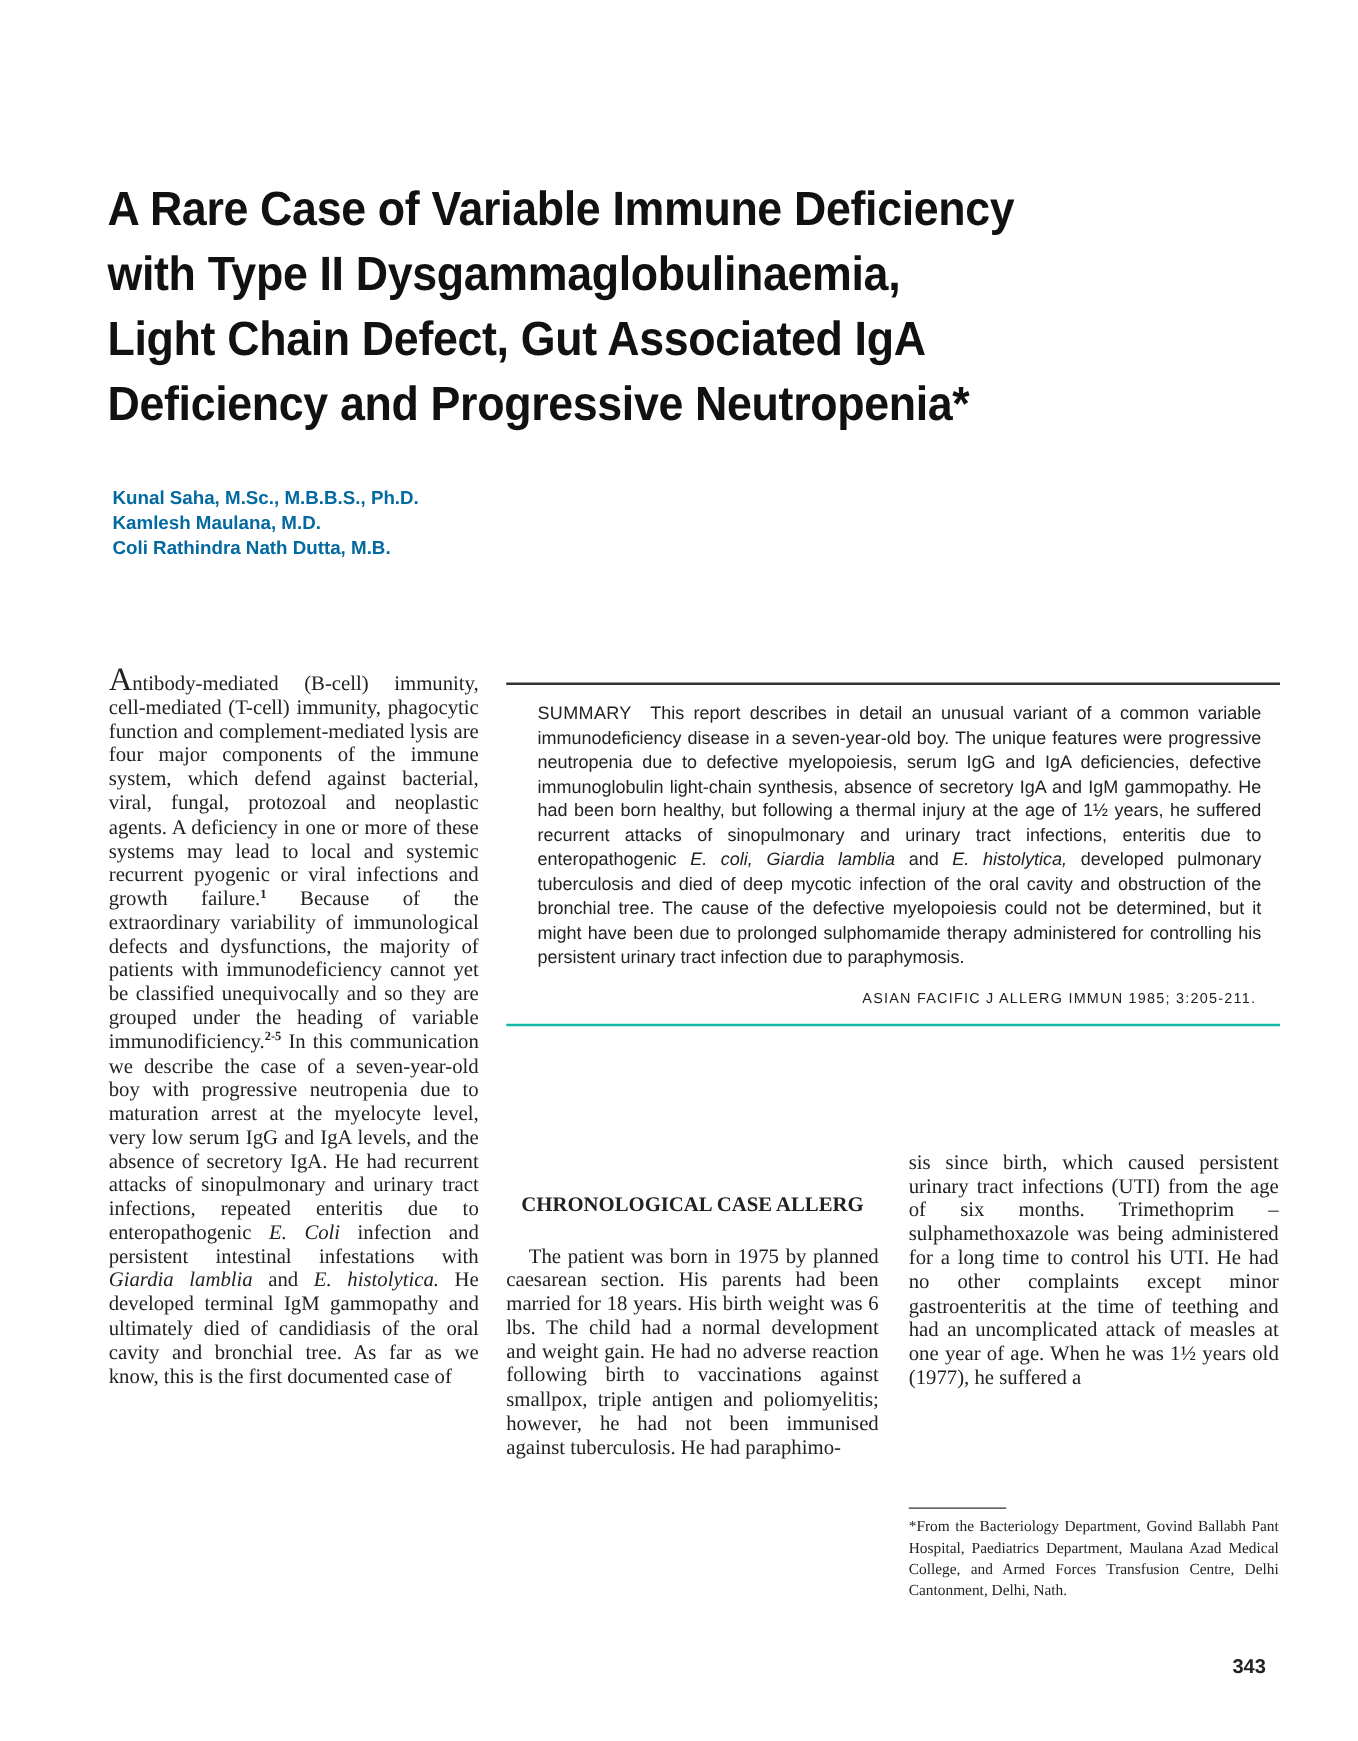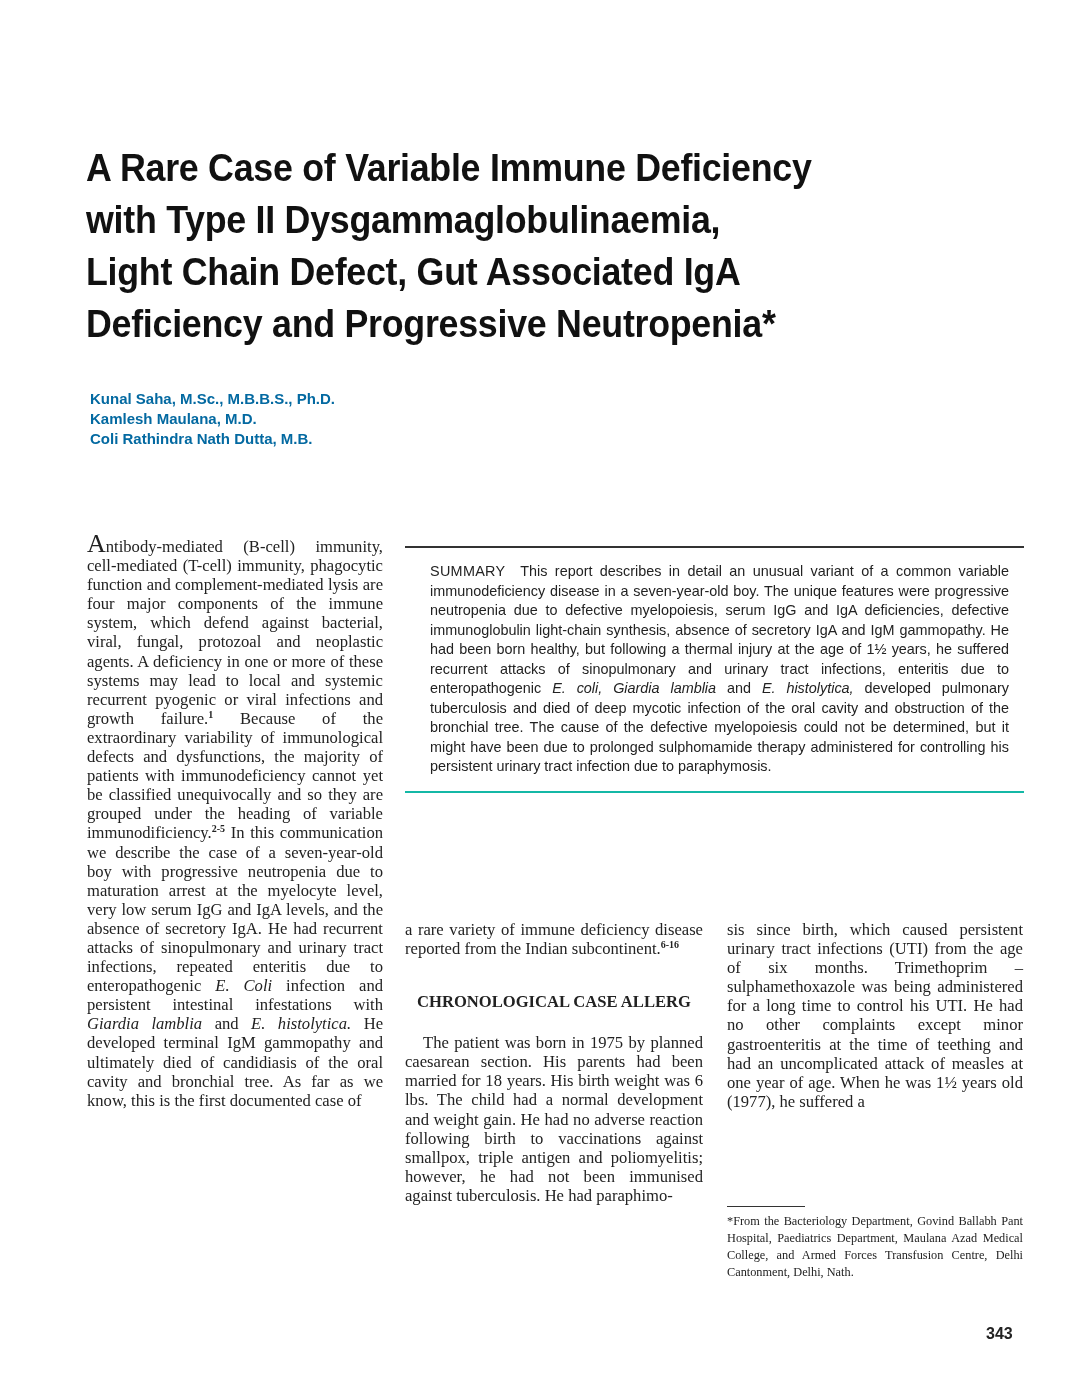--- a/index.html
+++ b/index.html
@@ -70,28 +70,28 @@
 </h1>
 
 <div class="authors">
   <div>Kunal Saha, M.Sc., M.B.B.S., Ph.D.</div>
   <div>Kamlesh Maulana, M.D.</div>
   <div>Coli Rathindra Nath Dutta, M.B.</div>
 </div>
 
 <div class="summary-box">
   <p class="summary-text"><span class="summary-label">SUMMARY</span>&nbsp;&nbsp;<span>This report describes in detail an unusual variant of a common variable immunodeficiency disease in a seven-year-old boy. The unique features were progressive neutropenia due to defective myelopoiesis, serum IgG and IgA deficiencies, defective immunoglobulin light-chain synthesis, absence of secretory IgA and IgM gammopathy. He had been born healthy, but following a thermal injury at the age of 1½ years, he suffered recurrent attacks of sinopulmonary and urinary tract infections, enteritis due to enteropathogenic </span><em>E. coli, Giardia lamblia</em><span> and </span><em>E. histolytica,</em><span> developed pulmonary tuberculosis and died of deep mycotic infection of the oral cavity and obstruction of the bronchial tree.  The cause of the defective myelopoiesis could not be determined, but it might have been due to prolonged sulphomamide therapy administered for controlling his persistent urinary tract infection due to paraphymosis.</span></p>
+  <div class="summary-citation">ASIAN FACIFIC J ALLERG IMMUN 1985; 3:205-211.</div>
 </div>
 
 <div class="col" id="col1">
   <p><span class="dropcap">A</span><span>ntibody-mediated (B-cell) immunity, cell-mediated (T-cell) immunity, phagocytic function and complement-mediated lysis are four major components of the immune system, which defend against bacterial, viral, fungal, protozoal and neoplastic agents.  A deficiency in one or more of these systems may lead to local and systemic recurrent pyogenic or viral infections and growth failure.</span><sup>1</sup><span> Because of the extraordinary variability of immunological defects and dysfunctions, the majority of patients with immunodeficiency cannot yet be classified unequivocally and so they are grouped under the heading of variable immunodificiency.</span><sup>2-5</sup><span>  In this communication we describe the case of a seven-year-old boy with progressive neutropenia due to maturation arrest at the myelocyte level, very low serum IgG and IgA levels, and the absence of secretory IgA.  He had recurrent attacks of sinopulmonary and urinary tract infections, repeated enteritis due to enteropathogenic </span><em>E. Coli</em><span> infection and persistent intestinal infestations with </span><em>Giardia lamblia</em><span> and </span><em>E. histolytica.</em><span id="intro-tail"> He developed terminal IgM gammopathy and ultimately died of candidiasis of the oral cavity and bronchial tree.  As far as we know, this is the first documented case of</span></p>
 </div>
 
 <div class="col" id="col2">
-  <p id="col2-intro">a rare variety of immune deficiency disease reported from the Indian subcontinent.<sup>6-16</sup></p>
   <div class="section-heading">CHRONOLOGICAL CASE ALLERG</div>
   <p class="indent" id="col2-history">The patient was born in 1975 by planned caesarean section.  His parents had been married for 18 years. His birth weight was 6 lbs.  The child had a normal development and weight gain.  He had no adverse reaction following birth to vaccinations against smallpox,  triple antigen and poliomyelitis; however, he had not been immunised against tuberculosis.  He had paraphimo-</p>
 </div>
 
 <div class="col" id="col3">
   <p id="col3-history">sis since birth, which caused persistent urinary tract infections (UTI) from the age of six months. Trimethoprim – sulphamethoxazole was being administered for a long time to control his UTI. He had no other complaints except minor gastroenteritis at the time of teething and had an uncomplicated attack of measles at one year of age.  When he was 1½ years old (1977), he suffered a</p>
 </div>
 
 <div class="footnote-rule"></div>
 <div class="footnote">*From the Bacteriology Department, Govind Ballabh Pant Hospital, Paediatrics Department, Maulana Azad Medical College, and Armed Forces Transfusion Centre, Delhi Cantonment, Delhi, Nath.</div>

